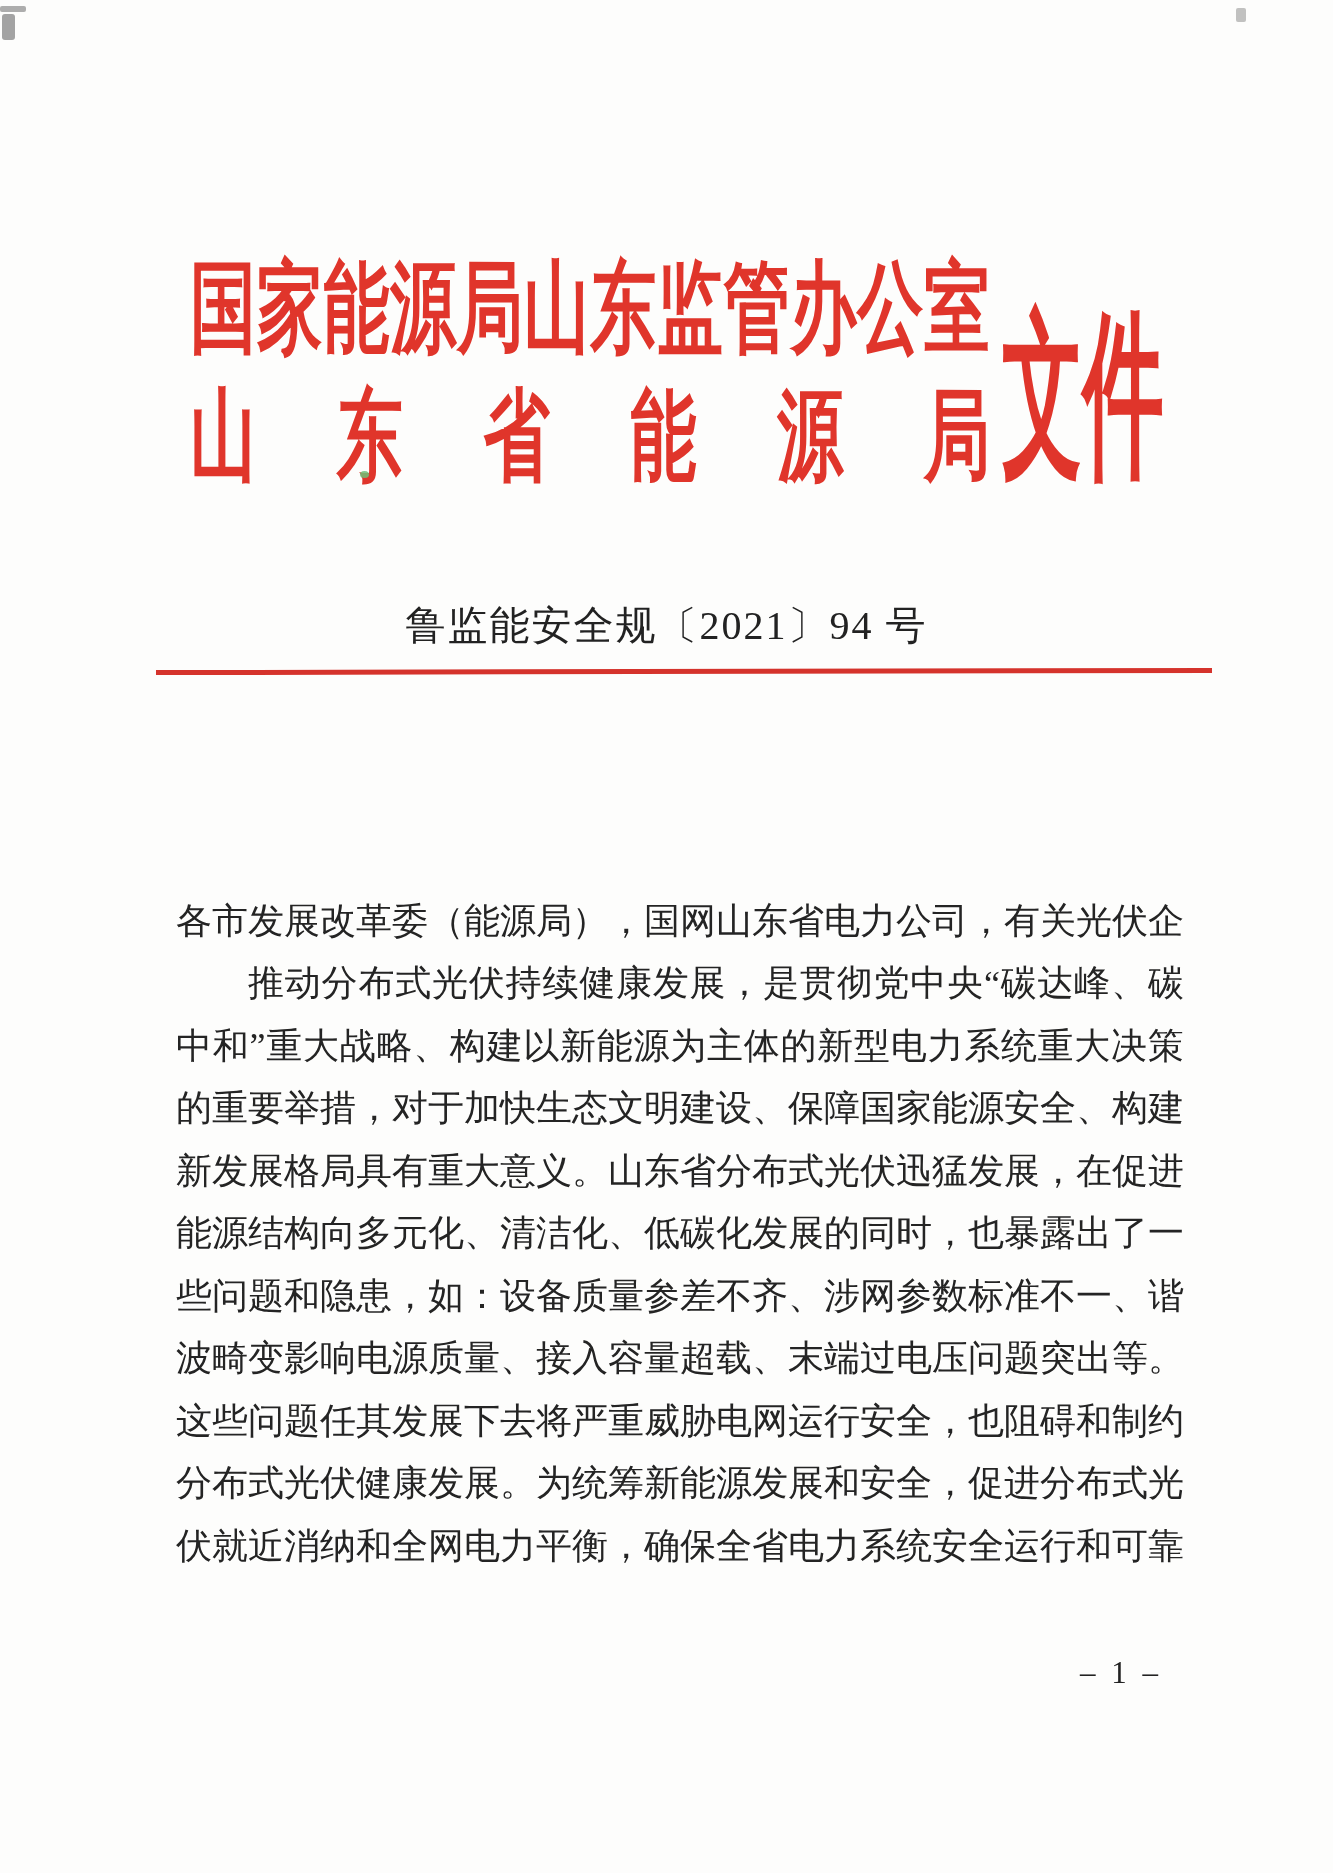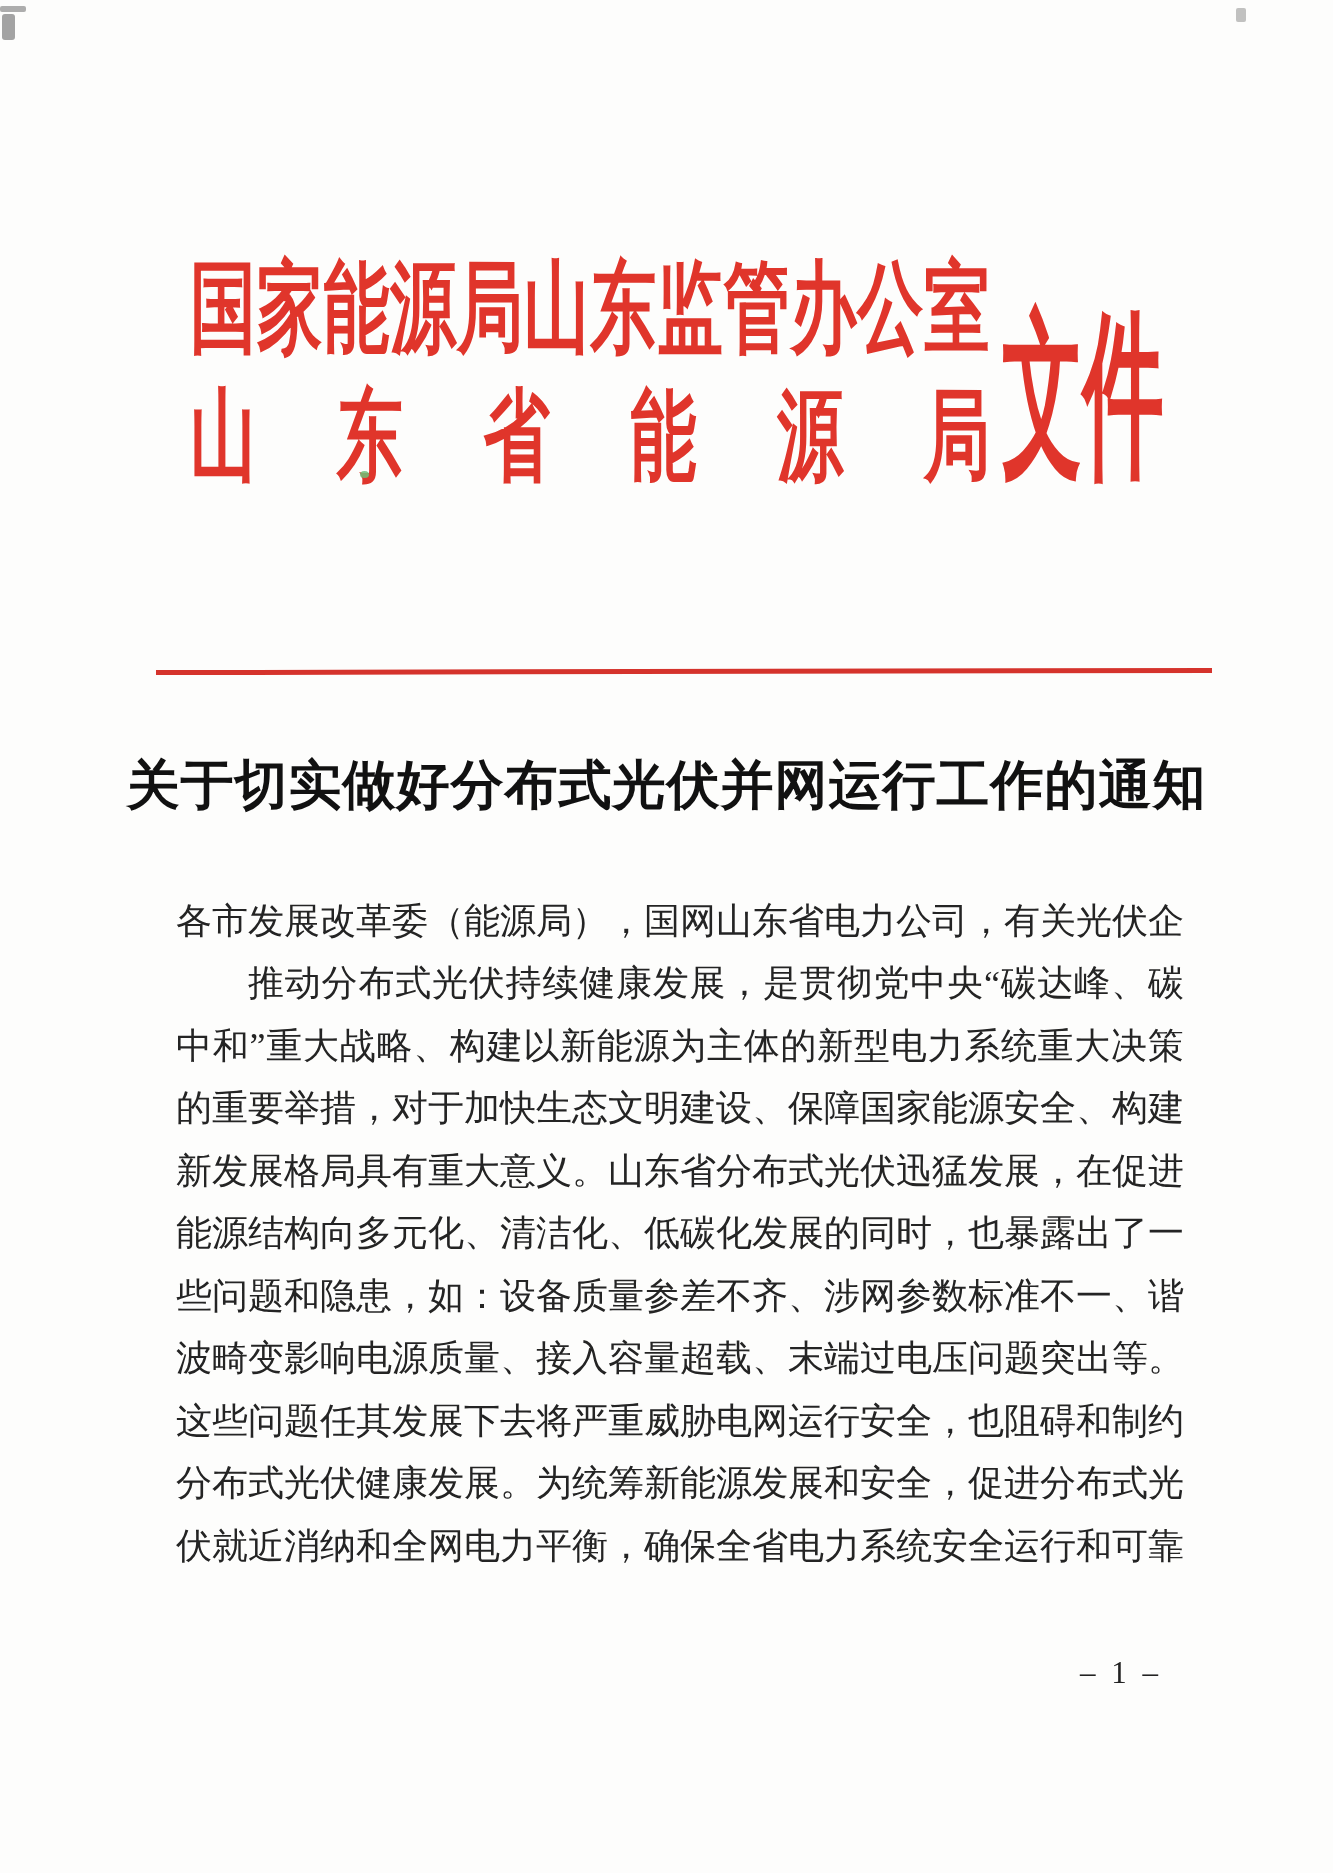--- a/index.html
+++ b/index.html
@@ -105,24 +105,24 @@
         <span class="ch">山</span>
         <span class="ch">东</span>
         <span class="ch">省</span>
         <span class="ch">能</span>
         <span class="ch">源</span>
         <span class="ch">局</span>
       </div>
     <div class="doc-type">文件</div>
   </div>
 
+  <div class="doc-number">鲁监能安全规〔2021〕94 号</div>
 
   <div class="red-rule"></div>
 
-  <h1 class="doc-title">关于切实做好分布式光伏并网运行工作的通知</h1>
 
   <div class="body-block">
     <div class="line fill">
         <span class="ch">各</span>
         <span class="ch">市</span>
         <span class="ch">发</span>
         <span class="ch">展</span>
         <span class="ch">改</span>
         <span class="ch">革</span>
         <span class="ch">委</span>

